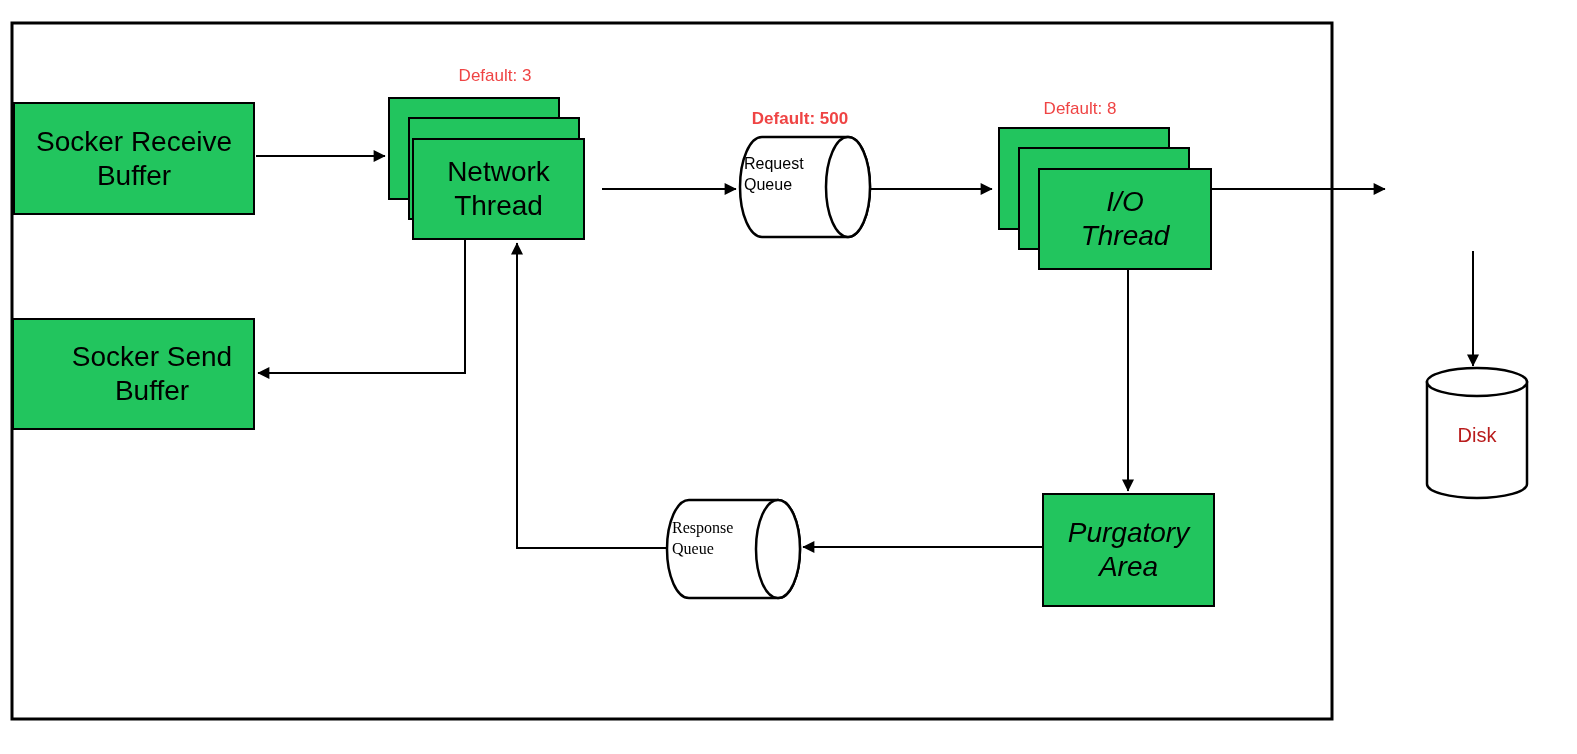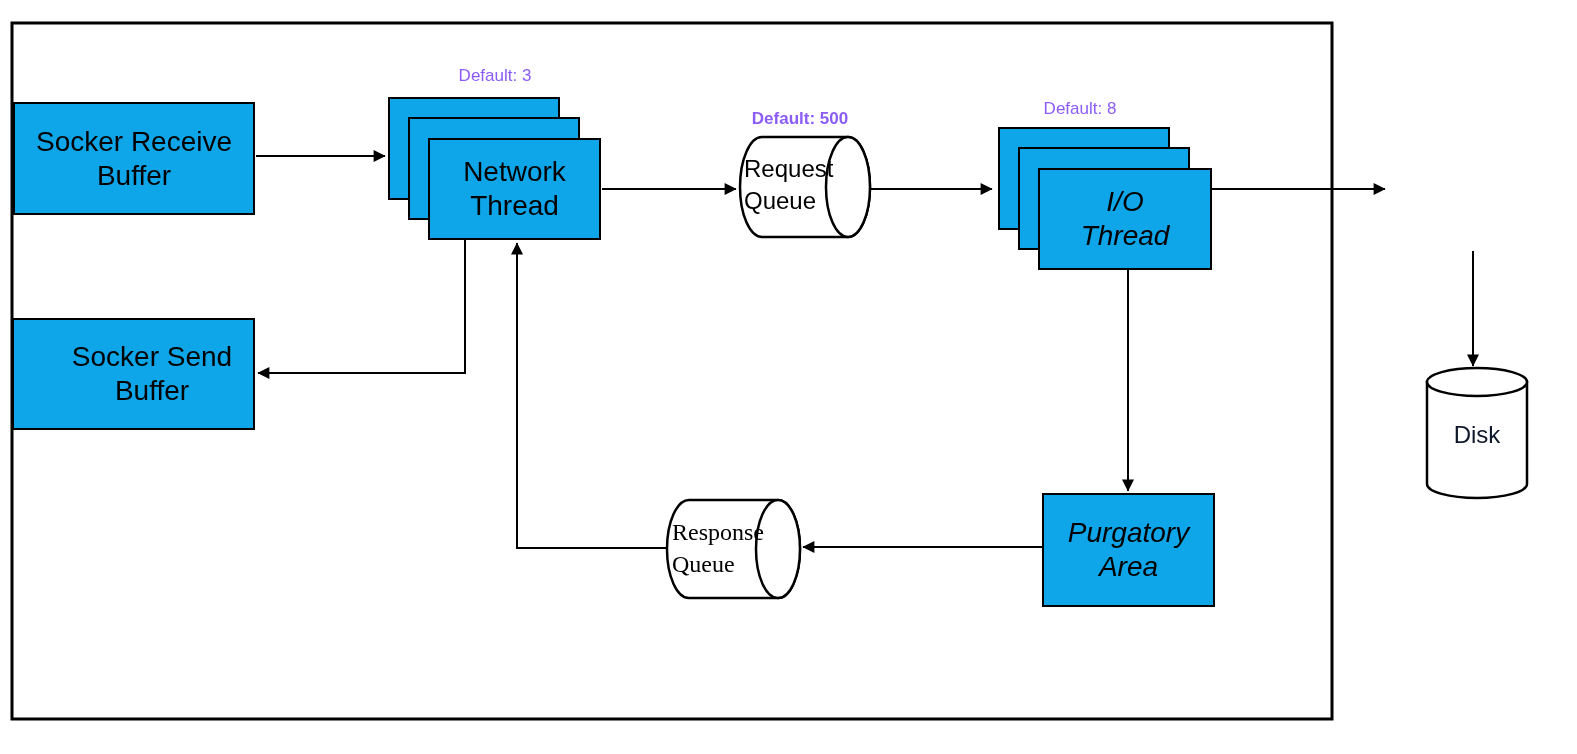--- a/index.html
+++ b/index.html
@@ -12,57 +12,57 @@
     background: #ffffff;
     overflow: hidden;
   }
   svg.layer {
     position: absolute;
     left: 0; top: 0;
     width: 1577px; height: 754px;
   }
   .box {
     position: absolute;
-    background: #0ea5e9;
+    background: #22c55e;
     border: 2.5px solid #000000;
     display: flex;
     align-items: center;
     justify-content: center;
   }
   .box .lbl {
     font-size: 28px;
     line-height: 1.2;
     text-align: center;
     white-space: pre-line;
     color: #000000;
   }
   .qlbl {
     position: absolute;
-    font-size: 24px;
+    font-size: 16px;
     line-height: 1.33;
     text-align: left;
     white-space: pre-line;
     color: #000000;
   }
   .dlbl {
     position: absolute;
     font-size: 17px;
     line-height: 1.1;
     text-align: left;
     transform: translateX(-50%);
     white-space: nowrap;
-    color: #8b5cf6;
+    color: #ef4444;
   }
   .disklbl {
     position: absolute;
     display: flex;
     align-items: center;
     justify-content: center;
-    font-size: 24px;
-    color: #0f172a;
+    font-size: 20px;
+    color: #b91c1c;
   }
 </style>
 </head>
 <body>
 
 <div class="canvas">
 
   <svg class="layer" viewBox="0 0 1577 754" xmlns="http://www.w3.org/2000/svg">
     <defs>
       <marker id="arrow" viewBox="0 0 10 10" refX="9.5" refY="5" markerWidth="8" markerHeight="6" orient="auto-start-reverse">
@@ -103,21 +103,21 @@
 Buffer</span>
   </div>
 
   <div class="box" style="left:12px; top:318px; width:243px; height:112px;padding-left:37px;">
     <span class="lbl">Socker Send
 Buffer</span>
   </div>
 
   <div class="box" style="left:388px; top:97px; width:172px; height:103px;"></div>
   <div class="box" style="left:408px; top:117px; width:172px; height:103px;"></div>
-  <div class="box" style="left:428px; top:138px; width:173px; height:102px;">
+  <div class="box" style="left:412px; top:138px; width:173px; height:102px;">
     <span class="lbl">Network
 Thread</span>
   </div>
   <div class="dlbl" style="left:495px; top:67px;">Default: 3</div>
 
   <div class="qlbl" style="left:744px; top:153px;">Request
 Queue</div>
   <div class="dlbl" style="left:800px; top:110px;font-weight:bold;">Default: 500</div>
 
   <div class="box" style="left:998px; top:127px; width:172px; height:103px;"></div>

